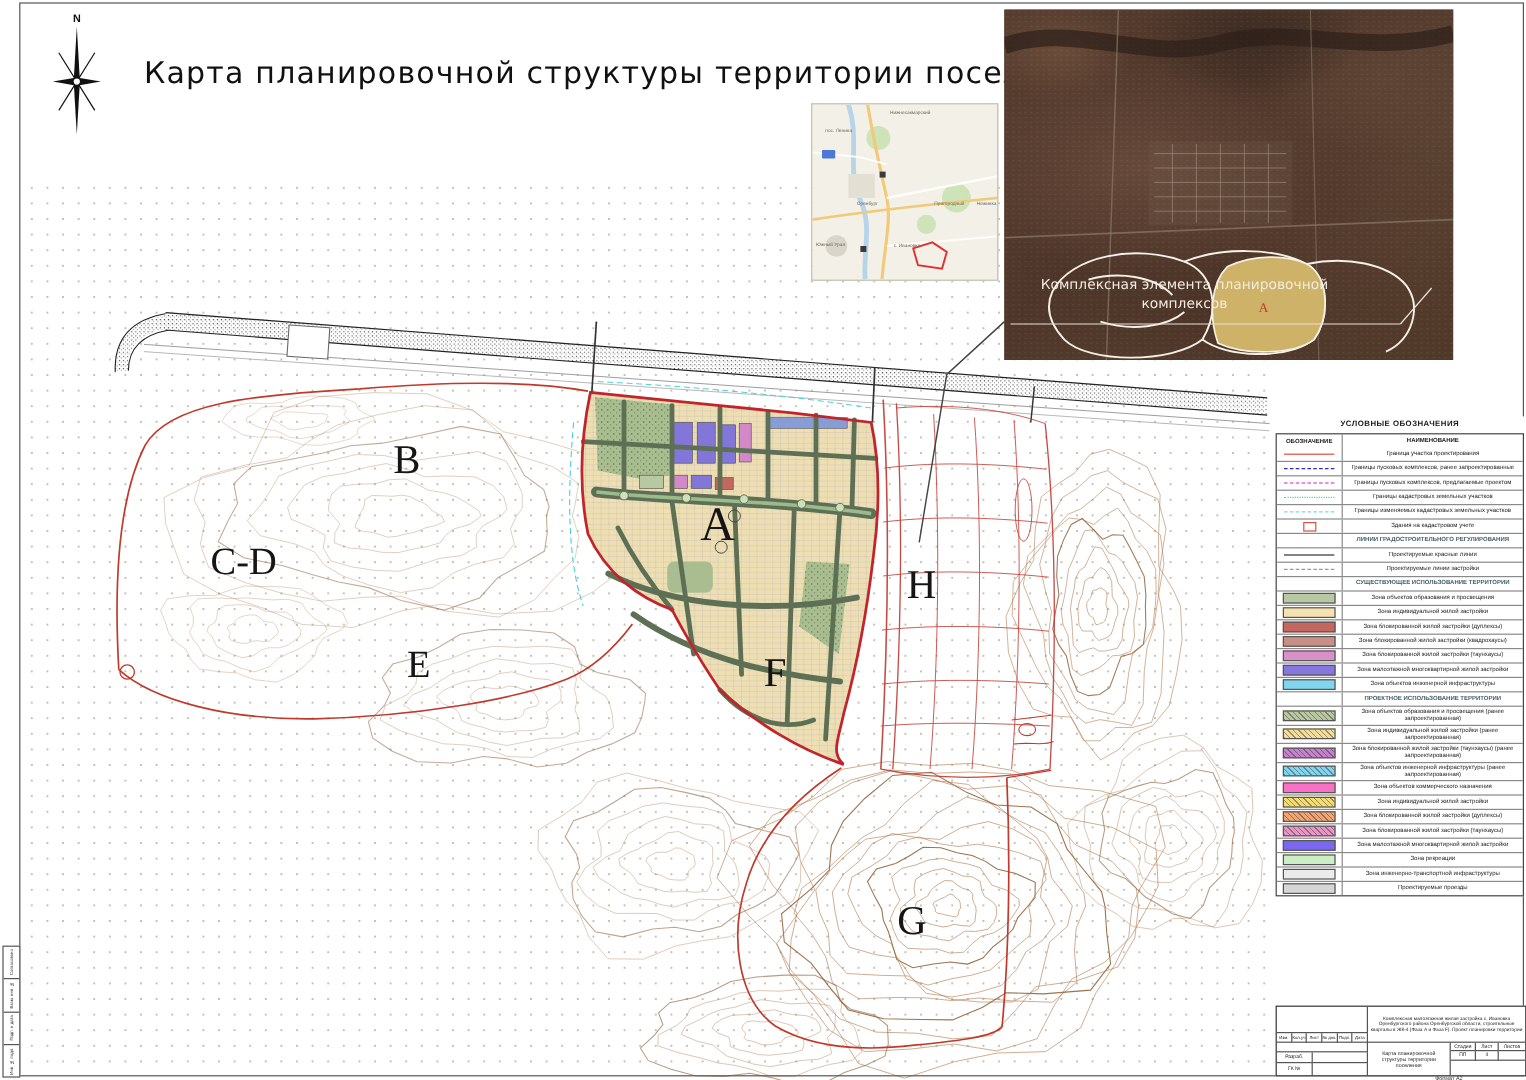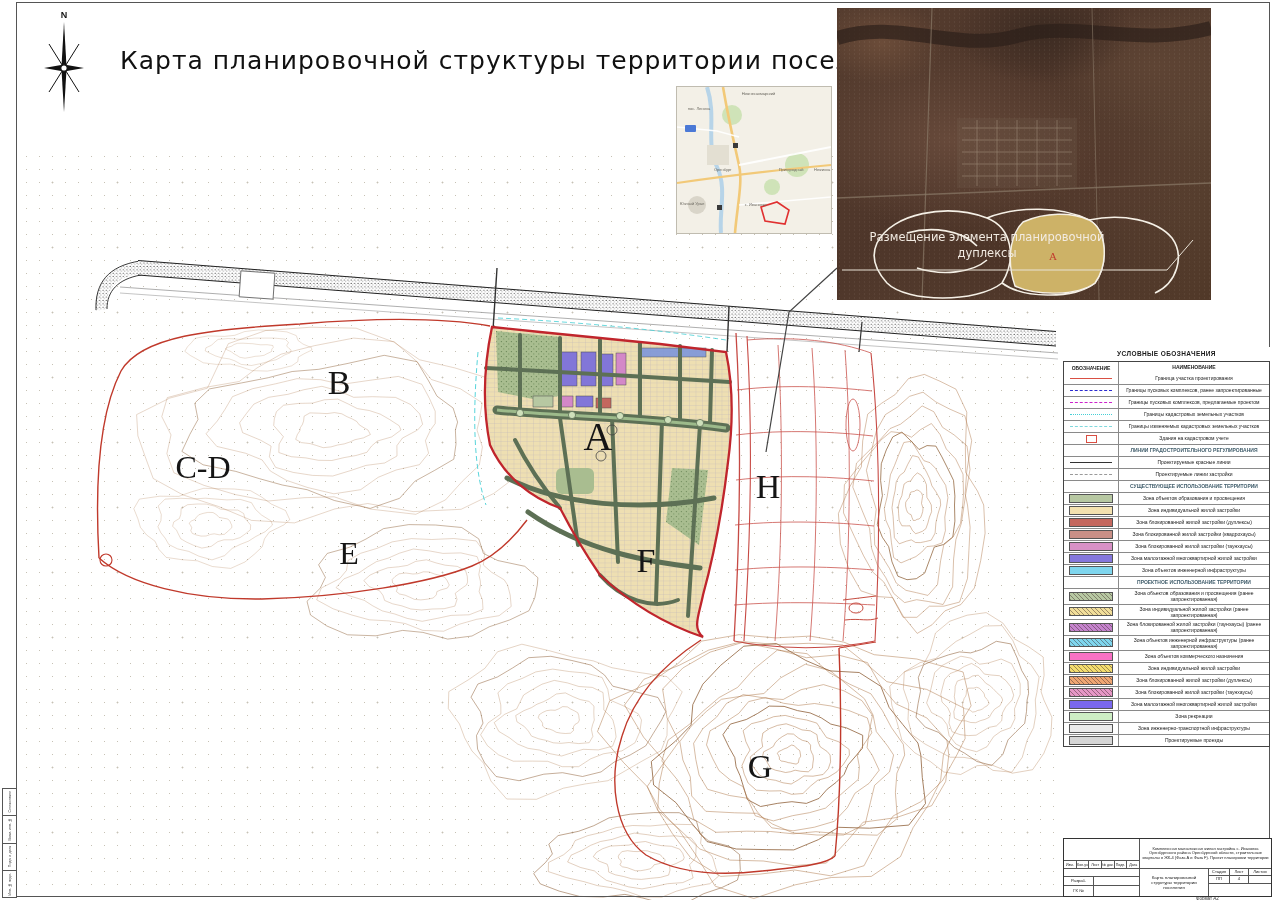--- a/index.html
+++ b/index.html
@@ -340,22 +340,22 @@
         <path d="M150,210 C180,198 225,198 252,212 C270,222 272,255 258,275 C235,292 185,290 165,275"></path>
         <path d="M252,212 C285,205 320,212 335,230 C348,248 340,275 318,285"></path>
         <path d="M70,225 C95,218 125,222 140,238 M80,260 C105,268 135,265 150,252"></path>
       </g>
       <path d="M252,212 C270,222 272,255 258,275 C240,288 200,288 178,278 C170,255 172,228 186,214 C208,204 235,204 252,212 Z" fill="#cdb267" stroke="#f5f0e6" stroke-width="1.4"></path>
       <text x="216" y="252" font-size="11" fill="#c23a2e" text-anchor="middle" font-family="Liberation Serif,serif">А</text>
       <line x1="5" y1="262" x2="330" y2="262" stroke="#e8e2d6" stroke-width="1"></line>
       <line x1="330" y1="262" x2="356" y2="232" stroke="#e8e2d6" stroke-width="1"></line>
     </svg>
     <div class="sat-caption">
-      <div>Размещение элемента планировочной</div>
-      <div>дуплексы</div>
+      <div>Комплексная элемента планировочной</div>
+      <div>комплексов</div>
     </div>
   </div>
 
   <div class="legend">
     <div class="legend-title">УСЛОВНЫЕ ОБОЗНАЧЕНИЯ</div>
     <div class="legend-table">
       <div class="lg-row lg-colhdr">
         <div class="lg-sym">ОБОЗНАЧЕНИЕ</div>
         <div class="lg-name">НАИМЕНОВАНИЕ</div>
       </div>

